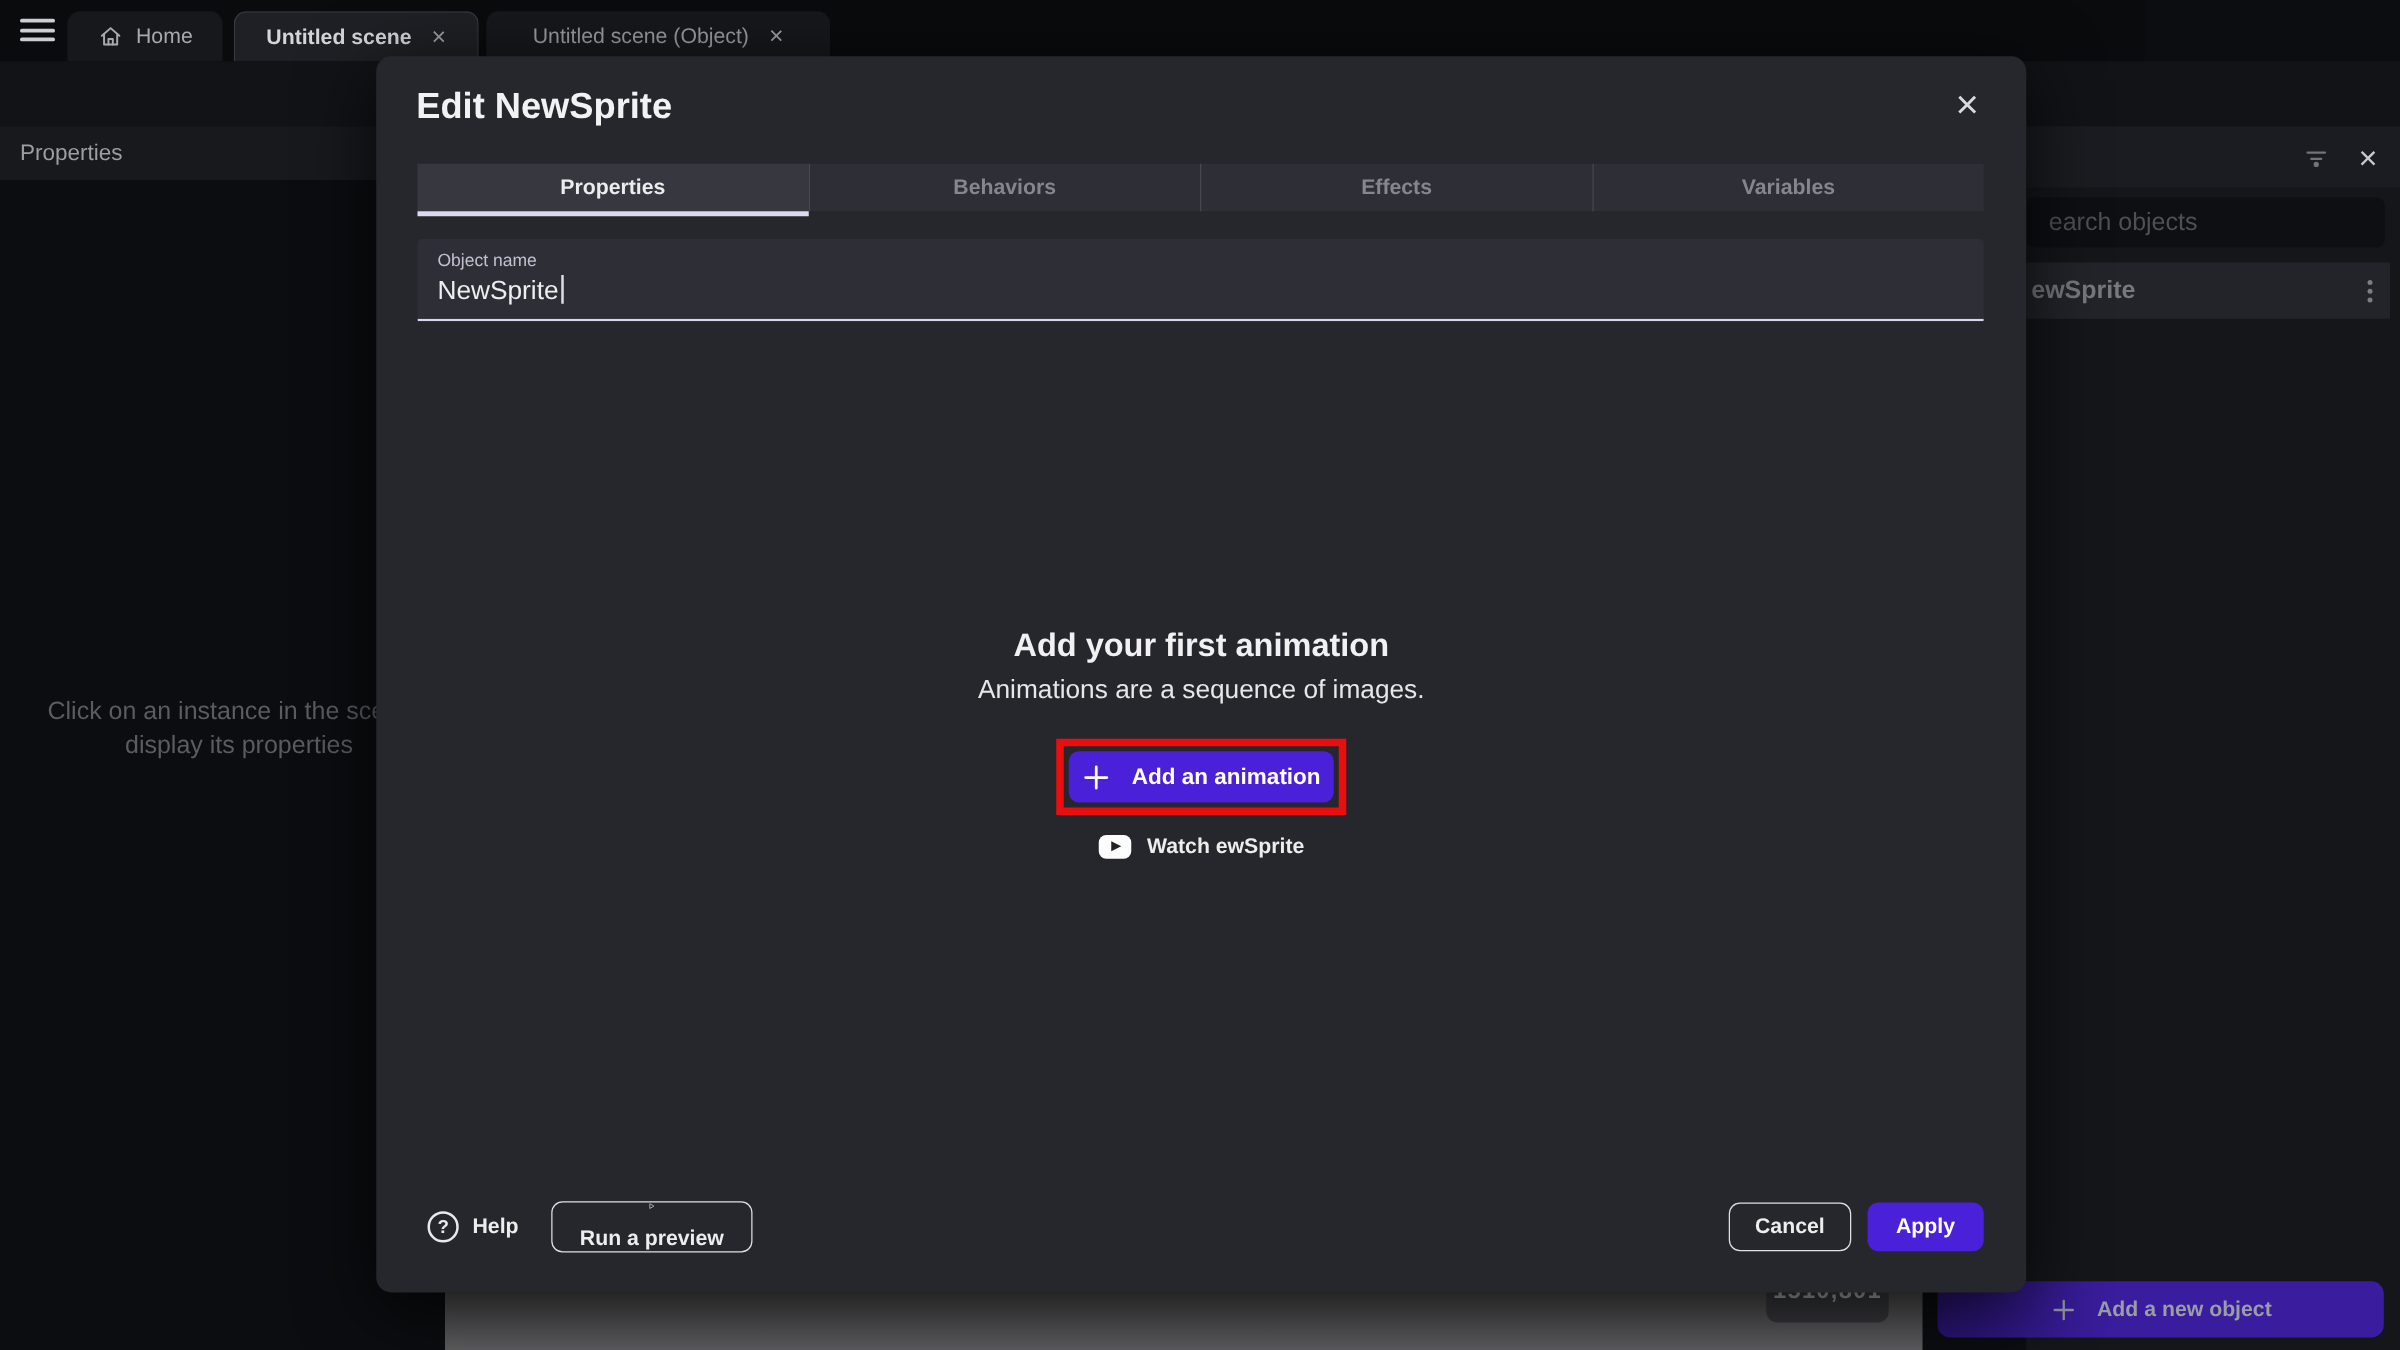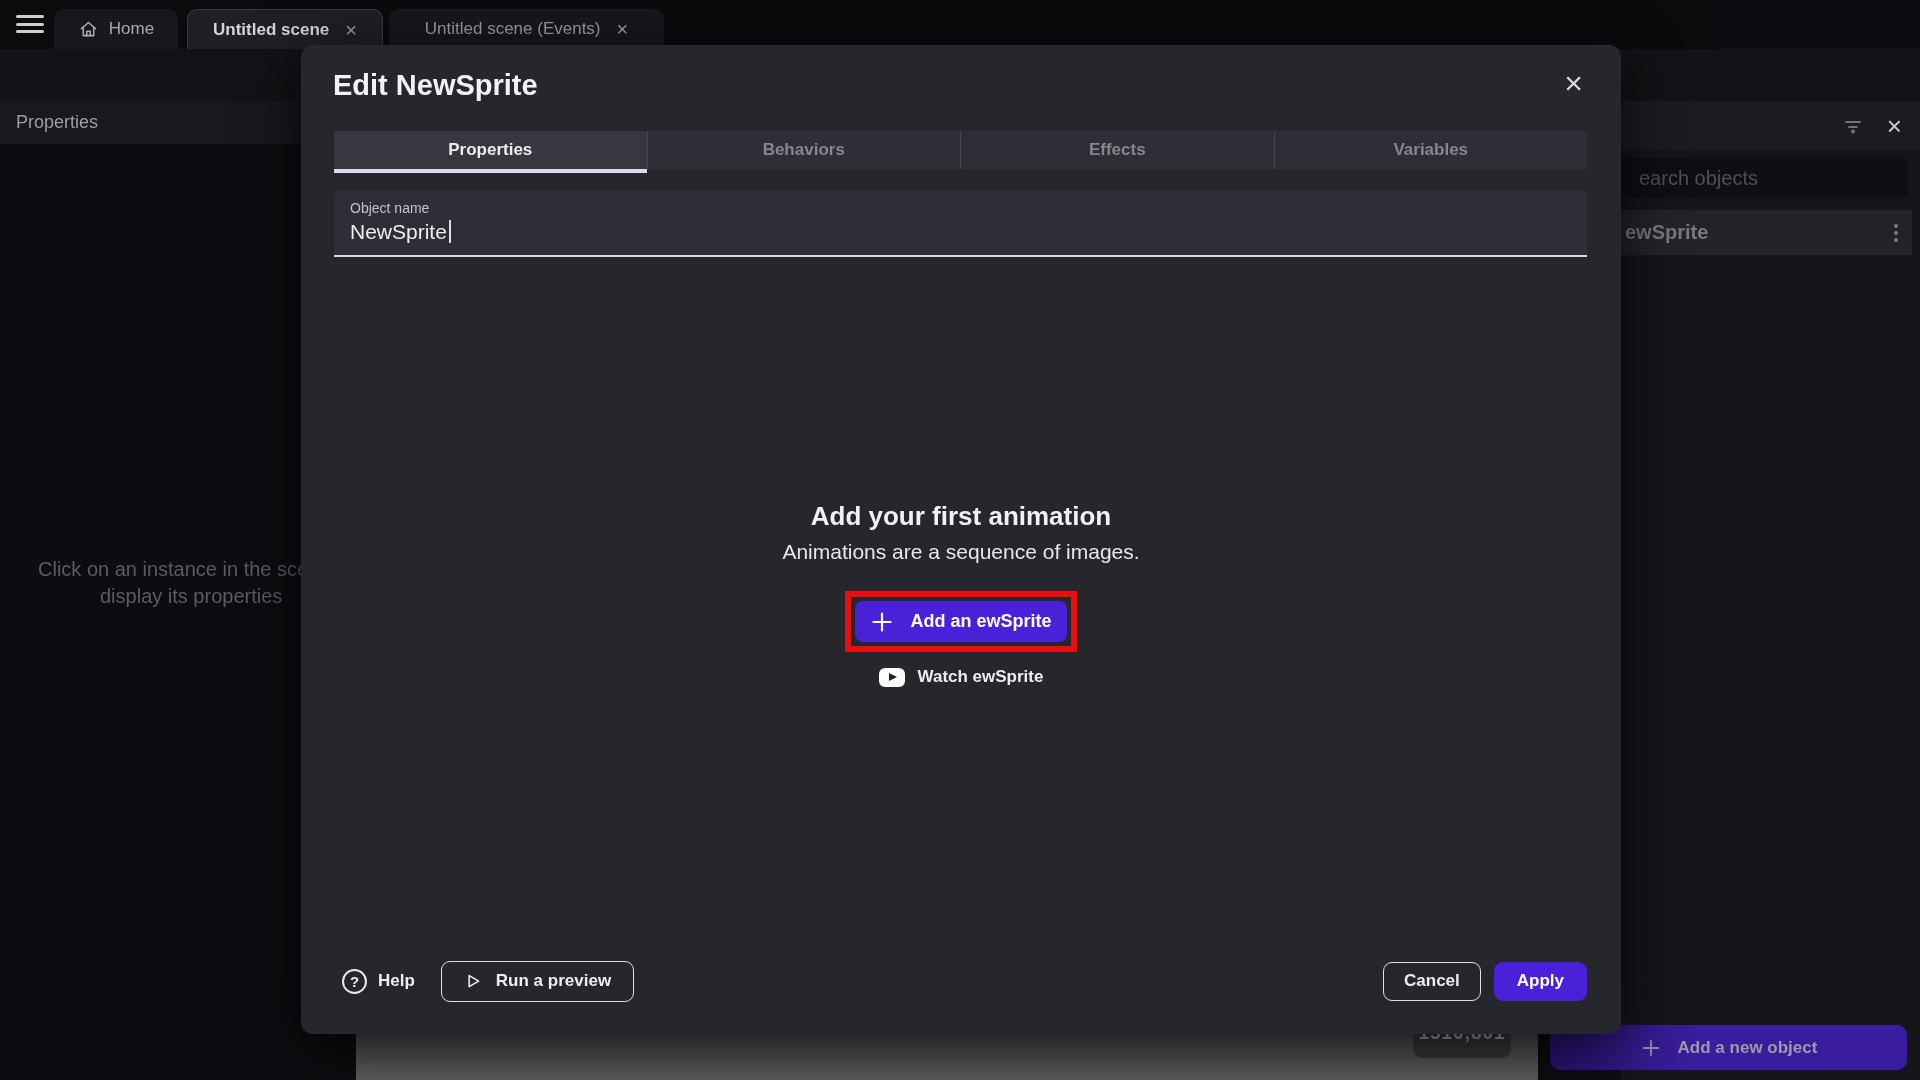--- a/index.html
+++ b/index.html
@@ -66,21 +66,21 @@
   .red-box { display:inline-block; margin-top:27px; border:6px solid #e90f0f; padding:4px; }
   .add-anim { width:212px; height:41px; background:#4a21d8; border:none; border-radius:8px; display:flex; align-items:center; justify-content:center; gap:16px; color:#fff; font-weight:bold; font-size:18px; font-family:inherit; cursor:pointer; }
   .watch { margin-top:15px; display:flex; align-items:center; justify-content:center; gap:13px; cursor:pointer; }
   .yt { width:26px; height:19px; background:#fdfdfd; border-radius:6px; position:relative; }
   .yt::after { content:""; position:absolute; left:10px; top:5px; border-left:8px solid #222; border-top:4.5px solid transparent; border-bottom:4.5px solid transparent; }
   .watch span { font-size:17px; font-weight:bold; color:#eceded; }
   .m-footer { position:absolute; left:33px; right:34px; top:912px; height:48px; display:flex; align-items:center; }
   .help { display:flex; align-items:center; gap:11px; padding-left:8px; cursor:pointer; }
   .help-c { width:25px; height:25px; border:2.4px solid #e8e9ec; border-radius:50%; display:flex; align-items:center; justify-content:center; font-size:15px; font-weight:bold; color:#e8e9ec; }
   .help span.t { font-size:17px; font-weight:bold; color:#eceded; }
-  .btn { font-family:inherit; font-weight:bold; font-size:17px; color:#eceded; background:transparent; border:1.6px solid #dfe0e3; border-radius:9px; display:flex; align-items:center; justify-content:center; cursor:pointer; }
+  .btn { font-family:inherit; font-weight:bold; font-size:17px; color:#eceded; background:transparent; border:1.6px solid #dfe0e3; border-radius:9px; display:flex; align-items:center; justify-content:center; cursor:pointer;flex-direction:column; }
   .run-preview { height:41px; padding:0 22px; gap:13px; margin-left:26px; }
   .spacer { flex:1; }
   .cancel { height:39px; padding:16px 20px; }
   .apply { height:39px; padding:0 23px; margin-left:13px; background:#4a21d8; border:none; color:#fff; }
   svg.ic { display:block; fill:none; stroke:currentColor; stroke-width:1.8; stroke-linecap:round; stroke-linejoin:round; }
 </style>
 </head>
 <body>
 
 <div class="screen">
@@ -98,21 +98,21 @@
             <path d="M6 9.5 V19 H18 V9.5"></path>
             <path d="M10 19 V14 H14 V19"></path>
           </svg>
         <span>Home</span>
       </div>
       <div class="ttab scene">
         <span>Untitled scene</span>
         <span class="tab-x">×</span>
       </div>
       <div class="ttab events">
-        <span>Untitled scene (Events)</span>
+        <span>Untitled scene (Object)</span>
         <span class="tab-x">×</span>
       </div>
     </div>
   </div>
 
   <div class="toolstrip">
     <div class="lefticons">
       <svg class="ic icon26" viewBox="0 0 24 24">
           <rect x="3.5" y="4" width="7" height="16" rx="2"></rect>
           <rect x="14" y="4" width="6.5" height="7" rx="2"></rect>
@@ -224,21 +224,21 @@
     </div>
 
     <div class="m-empty">
       <h2>Add your first animation</h2>
       <div class="sub">Animations are a sequence of images.</div>
       <div class="red-box">
         <button class="add-anim">
           <svg class="ic" viewBox="0 0 24 24" style="width:24px;height:24px">
               <path d="M12 3.5 V20.5 M3.5 12 H20.5" stroke-width="2.2"></path>
             </svg>
-          <span>Add an ewSprite</span>
+          <span>Add an animation</span>
         </button>
       </div>
       <div class="watch">
         <span class="yt"></span>
         <span>Watch ewSprite</span>
       </div>
     </div>
 
     <div class="m-footer">
       <div class="help">

